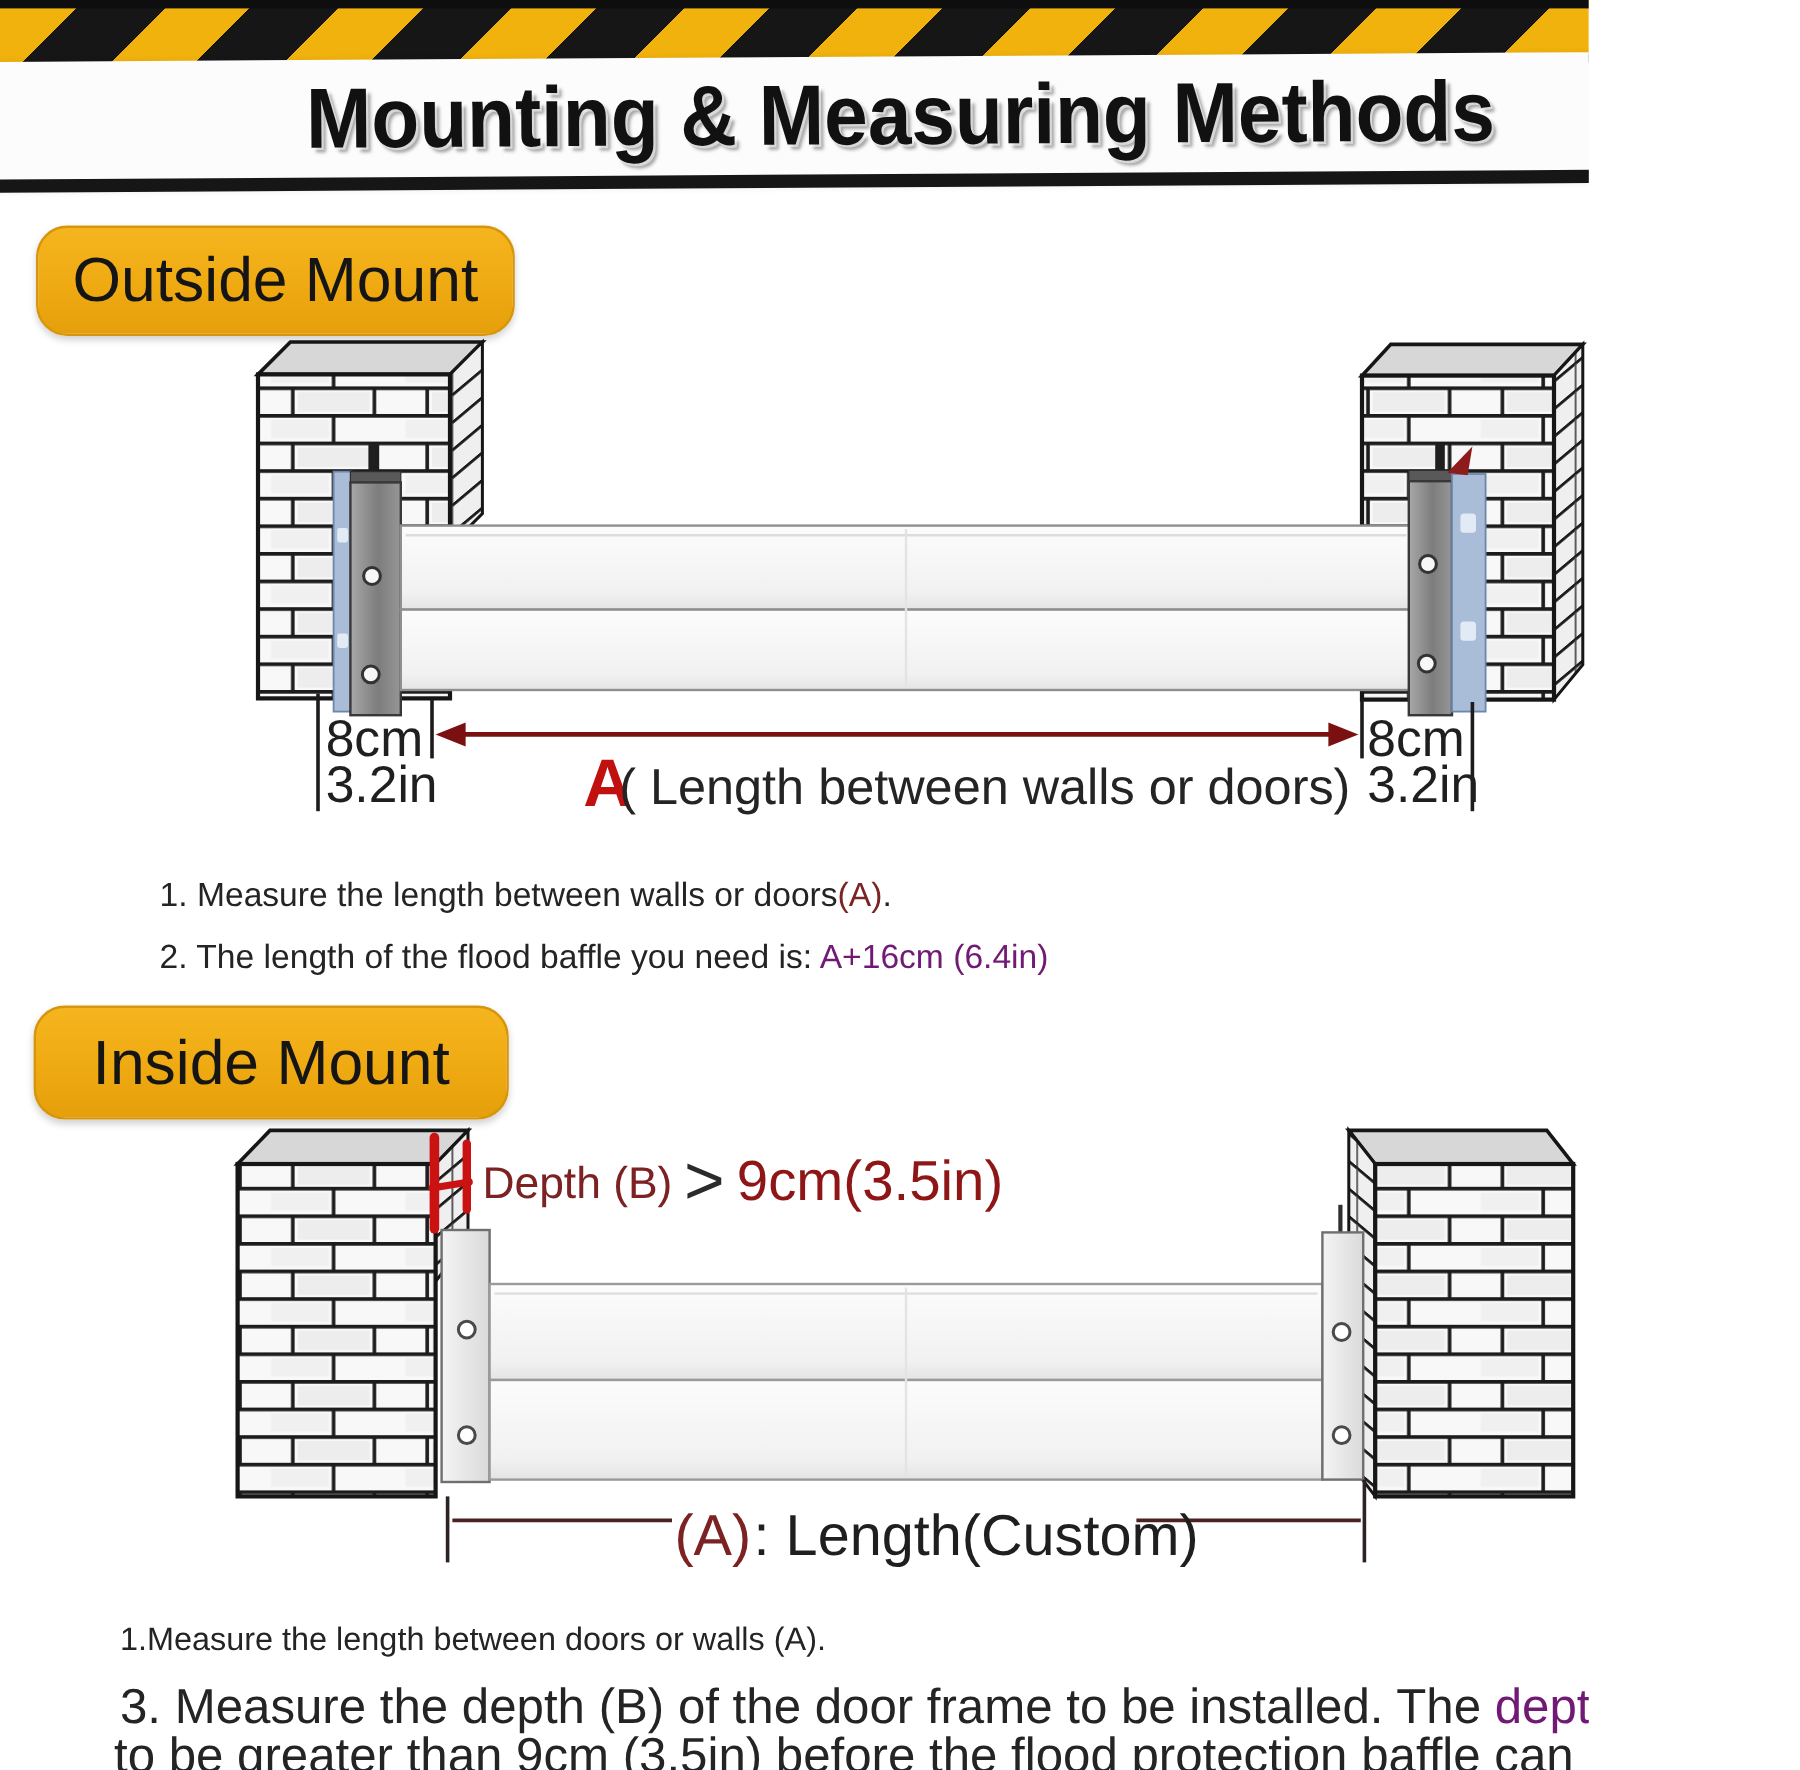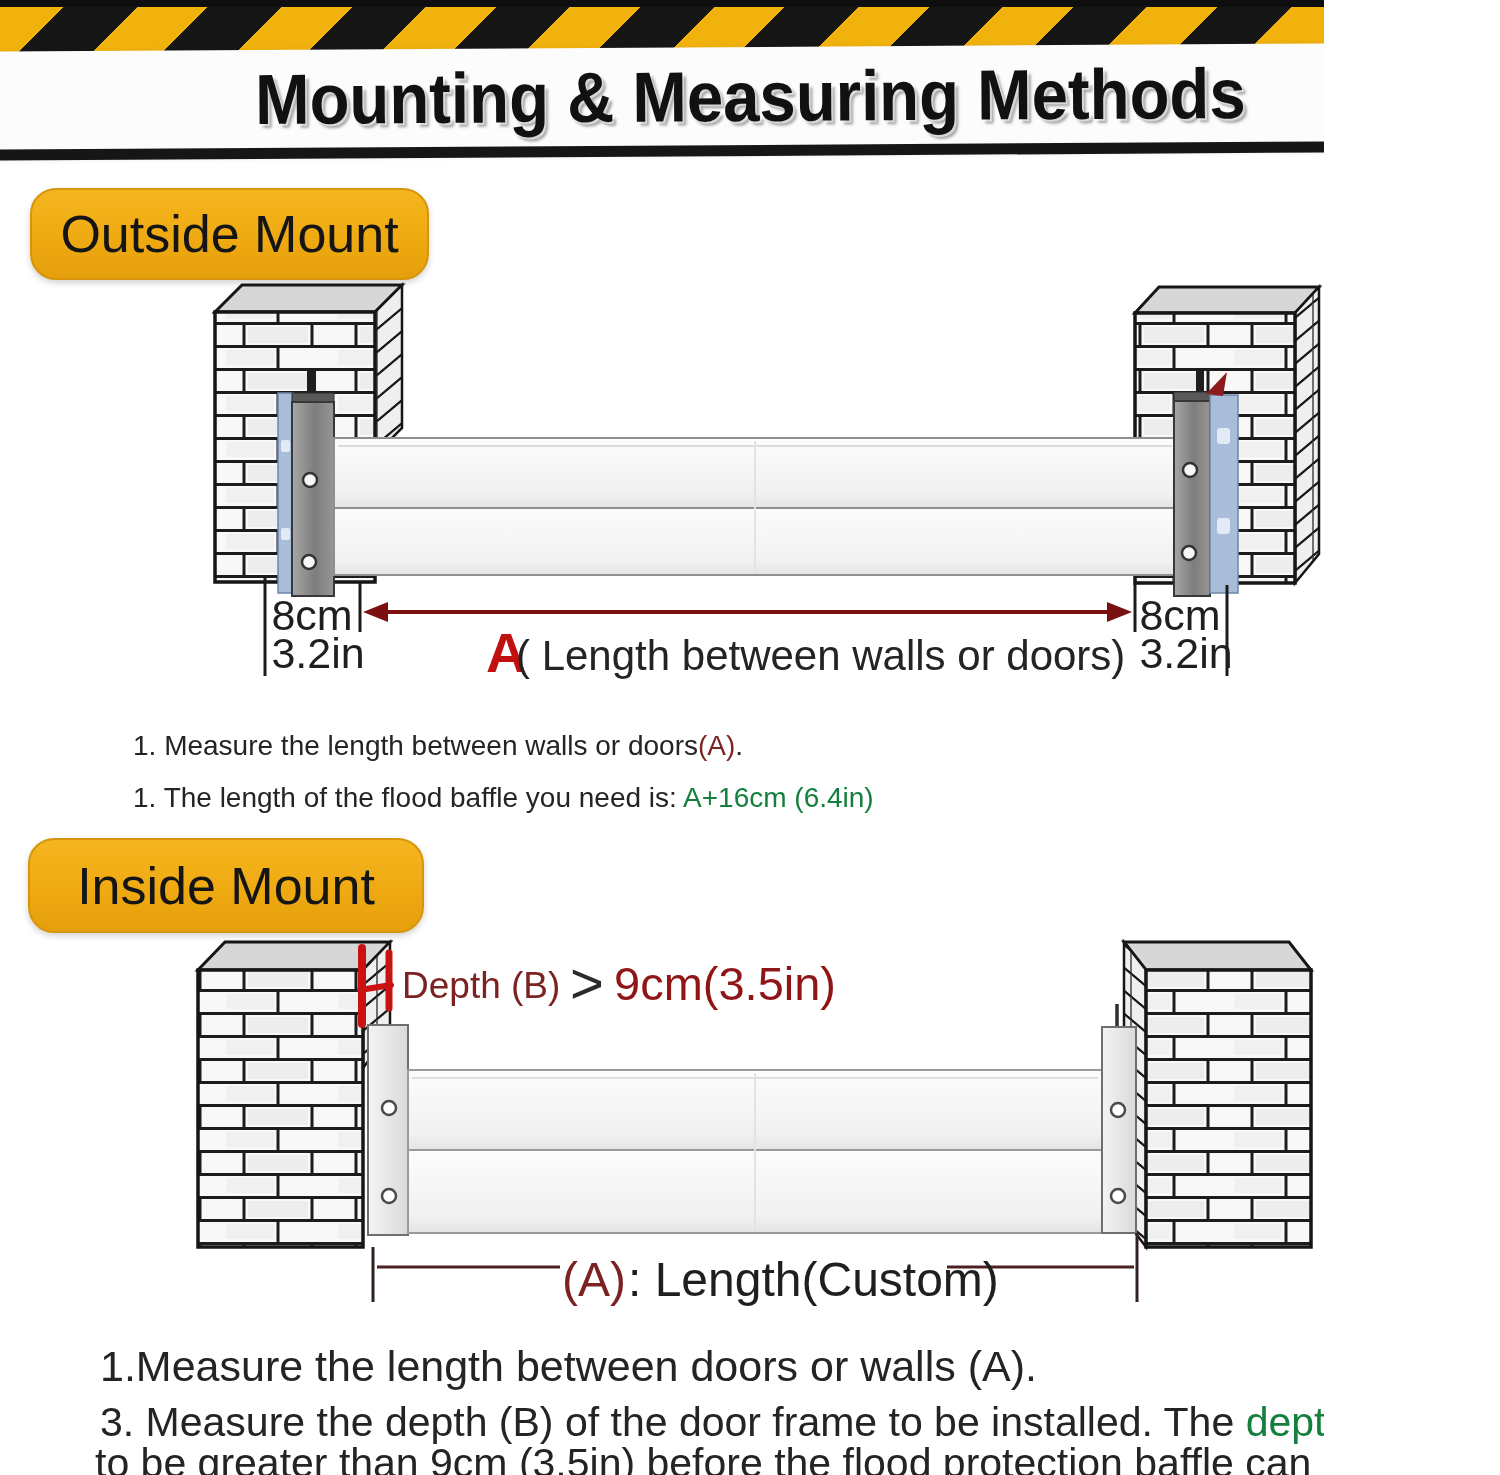--- a/index.html
+++ b/index.html
@@ -28,25 +28,25 @@
   .badge-inside{left:28px;top:838px;width:392px;height:91px;}
   
   .diagram{position:absolute;left:0;width:1500px;}
   #diagram-outside{top:280px;height:430px;}
   #diagram-inside{top:935px;height:400px;}
   svg text{font-family:"Liberation Sans",sans-serif;}
   
   .step-line{position:absolute;font-size:28px;line-height:52px;color:#242424;white-space:nowrap;}
   #outside-steps-1{left:133px;top:720px;}
   #outside-steps-2{left:133px;top:772px;}
-  #inside-steps-1{left:100px;top:1340px;font-size:43px;}
+  #inside-steps-1{left:100px;top:1340px;font-size:27px;}
   #inside-steps-2{left:100px;top:1396px;font-size:41px;}
   #inside-steps-3{left:95px;top:1437px;font-size:41px;}
   .maroon{color:#7c2424;}
-  .red{color:#15803d;}
+  .red{color:#701a75;}
 </style>
 </head>
 <body>
 
 <div id="stage">
 
   <div class="hazard"></div>
   <div class="hazard-topline"></div>
   <div class="title-band">
     <div class="page-title">Mounting &amp; Measuring Methods</div>
@@ -155,21 +155,21 @@
     <text x="486" y="672" font-size="56" font-weight="bold" fill="#c01010">A</text>
     <text x="516" y="670" font-size="42" fill="#242424">( Length between walls or doors)</text>
     <text x="1180" y="630" font-size="43" fill="#1f1f1f" text-anchor="middle">8cm</text>
     <text x="1186" y="668" font-size="43" fill="#1f1f1f" text-anchor="middle">3.2in</text>
   </svg>
 
   <div class="step-line" id="outside-steps-1">
     <span>1. Measure the length between walls or doors</span><span class="maroon">(A)</span><span>.</span>
   </div>
   <div class="step-line" id="outside-steps-2">
-    <span>1. The length of the flood baffle you need is: </span><span class="red">A+16cm (6.4in)</span>
+    <span>2. The length of the flood baffle you need is: </span><span class="red">A+16cm (6.4in)</span>
   </div>
 
   <svg id="diagram-inside" class="diagram" viewBox="0 935 1500 400">
 
     <g>
       <polygon points="198,970 363,970 390,942 225,942" fill="#d7d7d7" stroke="#161616" stroke-width="3"></polygon>
       <polygon points="363,970 390,942 390,1032 363,1068" fill="url(#sideR)" stroke="#161616" stroke-width="2.5"></polygon>
       <rect x="198" y="970" width="165" height="277" fill="url(#brick)" stroke="#161616" stroke-width="3.5"></rect>
     </g>
 

